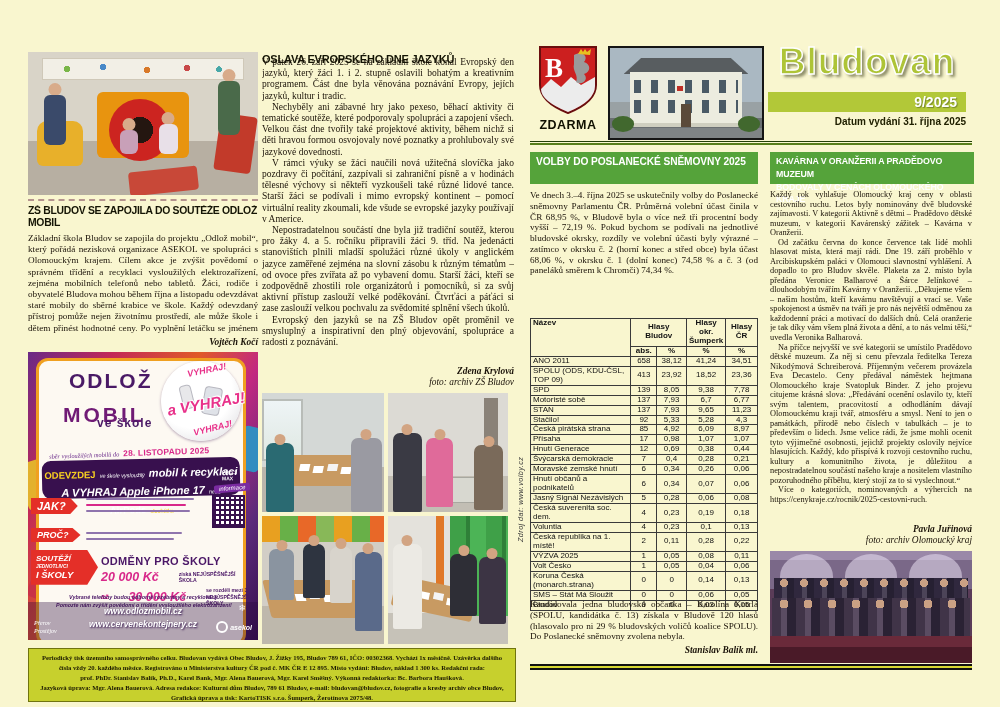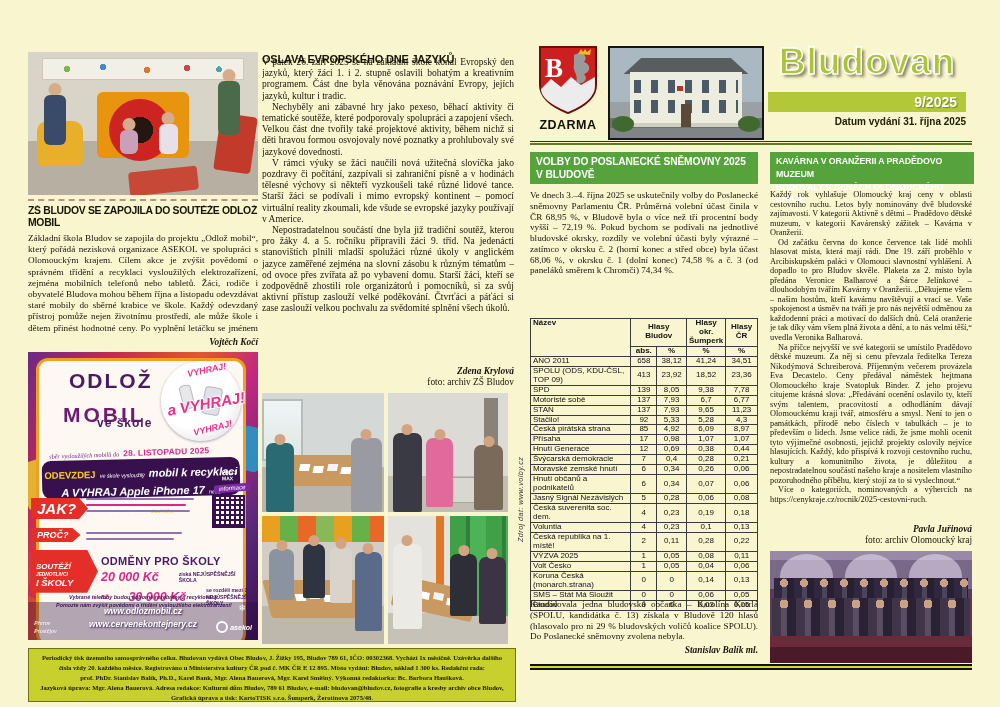--- a/index.html
+++ b/index.html
@@ -22,21 +22,21 @@
   .pk-red1{position:absolute;right:2%;top:44%;width:16%;height:40%;background:#c23a2a;border-radius:4px;transform:rotate(8deg);}
   .pk-red2{position:absolute;left:44%;bottom:1%;width:30%;height:17%;background:#c84838;border-radius:4px;transform:rotate(-6deg);}
   .pk-kid{position:absolute;}
   .pk-kid::before{content:"";position:absolute;left:50%;transform:translateX(-50%);top:0;width:13px;height:13px;border-radius:50%;background:#d8ab8a;}
   .pk-kid::after{content:"";position:absolute;left:2px;top:12px;right:2px;bottom:0;border-radius:6px;background:var(--c);}
   .dash-sep{position:absolute;left:28px;top:199px;width:230px;border-top:2px dashed #b4938e;}
   .l-art{position:absolute;left:28px;top:205px;width:230px;height:130px;overflow:hidden;}
   .art-title{font:bold 10.4px/1.15 "Liberation Sans",sans-serif;letter-spacing:-0.3px;color:#141404;margin:0 0 4px;}
   .body-text p{margin:0;text-align:justify;font-size:9.2px;line-height:1.22;}
   .author-line{font-style:italic;font-weight:bold;font-size:9.4px;text-align:right;}
-  .credit-line{font-size:9.4px;text-align:right;}
+  .credit-line{font-style:italic;font-size:9.4px;text-align:right;}
   .l-author{position:absolute;left:28px;top:337px;width:230px;}
 
   
   .poster{position:absolute;left:28px;top:352px;width:230px;height:288px;overflow:hidden;
     background:linear-gradient(118deg,#6a2a86 0%,#c22858 22%,#e05a28 45%,#c22880 62%,#5a2a7a 82%,#38104e 100%);}
   .pp{position:absolute;border-radius:5px;opacity:.9;}
   .pcard{position:absolute;left:8px;top:6px;width:210px;height:288px;background:#fdf9f2;border:3px solid #f0a020;border-radius:12px;box-sizing:border-box;}
   .pt1{position:absolute;left:30px;top:8px;font:800 21px "Liberation Sans",sans-serif;color:#4a1a66;letter-spacing:2px;}
   .pt2{position:absolute;left:24px;top:29px;font:800 21px "Liberation Sans",sans-serif;color:#701a75;letter-spacing:3px;margin-top:13px;}
   .pt3{position:absolute;left:58px;top:55px;font:bold 12px "Liberation Sans",sans-serif;color:#4a1a66;letter-spacing:1px;}
@@ -239,23 +239,23 @@
           <span class="prw-sub">se rozdělí mezi 3 NEJÚSPĚŠNĚJŠÍ ŠKOLY</span>
         </div>
       </div>
 
       <div class="pnote">
         <div>Vybrané telefony budou odborně rozebrány a recyklovány.</div>
         <div>Pomozte nám zvýšit povědomí o třídění vysloužilého elektrozařízení!</div>
       </div>
     </div>
 
-    <div class="pbadge" style="top:146px;font-size:15px">JAK?</div>
+    <div class="pbadge" style="top:146px;font-size:11px">JAK?</div>
     <div class="pbadge" style="top:176px;font-size:9px">PROČ?</div>
-    <div class="pbadge" style="top:198px;width:52px;padding:12px 10px 4px 5px;line-height:1.2">
+    <div class="pbadge" style="top:198px;width:52px;padding:4px 10px 4px 5px;line-height:1.2">
       <span style="display:block;font-size:8px">SOUTĚŽÍ</span>
       <span style="display:block;font-size:4.8px">JEDNOTLIVCI</span>
       <span style="display:block;font-size:9.5px">I ŠKOLY</span>
     </div>
     <div class="ptl" style="left:58px;top:146px;width:108px"></div>
     <div class="ptl" style="left:58px;top:152px;width:100px;background:#d8288a"></div>
     <div class="ptl" style="left:58px;top:158px;width:104px"></div>
     <div class="ptl" style="left:58px;top:180px;width:96px"></div>
     <div class="ptl" style="left:58px;top:186px;width:88px"></div>
     <div class="pqr-label">informace</div>
@@ -277,20 +277,21 @@
       </div>
     </div>
   </div>
 
   <h2 class="m-title">OSLAVA EVROPSKÉHO DNE JAZYKŮ</h2>
   <div class="m-body">
     <p>V pátek 26. září 2025 se na základní škole konal Evropský den jazyků, který žáci 1. i 2. stupně oslavili bohatým a kreativním programem. Část dne byla věnována poznávání Evropy, jejích jazyků, kultur i tradic.</p>
     <p class="ind">Nechyběly ani zábavné hry jako pexeso, běhací aktivity či tematické soutěže, které podporovaly spolupráci a zapojení všech. Velkou část dne tvořily také projektové aktivity, během nichž si děti hravou formou osvojovaly nové poznatky a prohlubovaly své jazykové dovednosti.</p>
     <p class="ind">V rámci výuky se žáci naučili nová užitečná slovíčka jako pozdravy či počítání, zazpívali si zahraniční písně a v hodinách tělesné výchovy si někteří vyzkoušeli také různé lidové tance. Starší žáci se podívali i mimo evropský kontinent – pomocí virtuální reality zkoumali, kde všude se evropské jazyky používají v Americe.</p>
     <p class="ind">Nepostradatelnou součástí dne byla již tradiční soutěž, kterou pro žáky 4. a 5. ročníku připravili žáci 9. tříd. Na jedenácti stanovištích plnili mladší spolužáci různé úkoly v anglickém jazyce zaměřené zejména na slovní zásobu k různým tématům – od ovoce přes zvířata až po vybavení domu. Starší žáci, kteří se zodpovědně zhostili role organizátorů i pomocníků, si za svůj aktivní přístup zaslouží velké poděkování. Čtvrťáci a páťáci si zase zaslouží velkou pochvalu za svědomité splnění všech úkolů.</p>
+    <p class="ind">Evropský den jazyků se na ZŠ Bludov opět proměnil ve smysluplný a inspirativní den plný objevování, spolupráce a radosti z poznávání.</p>
   </div>
   <div class="m-author author-line">Zdena Krylová</div>
   <div class="m-credit credit-line">foto: archiv ZŠ Bludov</div>
 
   <div class="cls" style="left:262px;top:393px;width:122px;height:119px;background:linear-gradient(#d4d8d6 0 62%,#b9b5ac 62% 100%)">
     <div style="position:absolute;left:0;top:5%;width:34%;height:52%;background:linear-gradient(#eef4f6,#dfe8e2);border:2px solid #b8bcb8;box-sizing:border-box"></div>
     <div class="desk" style="left:20%;right:8%;top:52%;height:26%;transform:skewX(-12deg)"></div>
     <div class="fig" style="left:3%;bottom:0;width:23%;height:58%;--c:#2a6a72"></div>
     <div class="fig" style="right:2%;bottom:0;width:25%;height:62%;--c:#9a9aa2"></div>
   </div>
@@ -339,21 +340,20 @@
     <div class="bld-bush" style="right:1%"></div>
   </div>
 
   <div class="mast-title">Bludovan</div>
   <div class="issue-bar">9/2025</div>
   <div class="date-line">Datum vydání 31. října 2025</div>
   <div class="head-rule"></div>
 
   <div class="sec-head e-head">
     <div>VOLBY DO POSLANECKÉ SNĚMOVNY 2025</div>
-    <div>V BLUDOVĚ</div>
   </div>
   <div class="e-body">
     <p>Ve dnech 3.–4. října 2025 se uskutečnily volby do Poslanecké sněmovny Parlamentu ČR. Průměrná volební účast činila v ČR 68,95 %, v Bludově byla o více než tři procentní body vyšší – 72,19 %. Pokud bychom se podívali na jednotlivé bludovské okrsky, rozdíly ve volební účasti byly výrazné – zatímco v okrsku č. 2 (horní konec a střed obce) byla účast 68,06 %, v okrsku č. 1 (dolní konec) 74,58 % a č. 3 (od paneláků směrem k Chromči) 74,34 %.</p>
   </div>
 
   <div class="src-note">Zdroj dat: www.volby.cz</div>
 
   <table class="e-table">
     <colgroup>
         <col style="width:102px">

